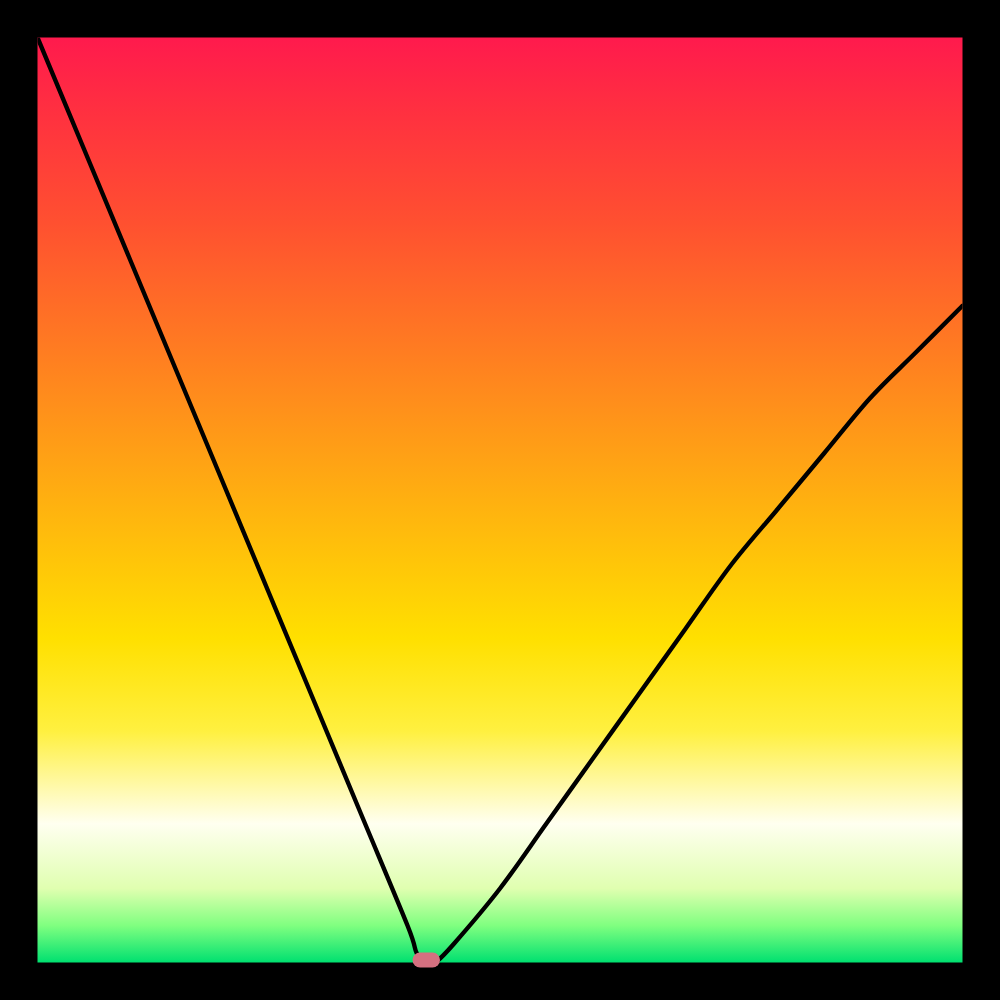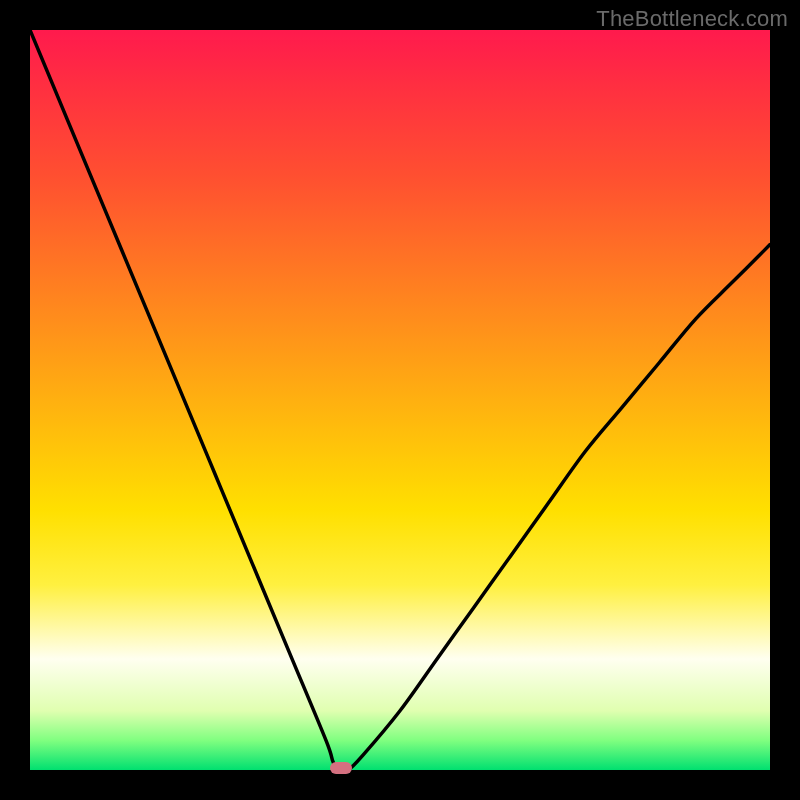--- a/index.html
+++ b/index.html
@@ -60,21 +60,20 @@
     height: 12px;
     border-radius: 6px;
     background: #d47080;
     transform: translate(-50%, -50%);
   }
 </style>
 </head>
 <body>
 
 <div class="frame">
-  <div class="watermark">TheBottleneck.com</div>
 
   <div class="plot-area">
     <svg class="curve" viewBox="0 0 740 740" preserveAspectRatio="none">
       <path id="curve-path" fill="none" stroke="#000" stroke-width="3.5" stroke-linecap="round" stroke-linejoin="round" d="M 0 0 C 6.166666666666667 14.799999999999992, 24.666666666666664 59.199999999999946, 37 88.79999999999995 C 49.333333333333336 118.39999999999996, 61.666666666666664 148.00000000000003, 74 177.60000000000002 C 86.33333333333333 207.20000000000002, 98.66666666666667 236.79999999999998, 111 266.4 C 123.33333333333333 296, 135.66666666666666 325.59999999999997, 148 355.2 C 160.33333333333334 384.8, 172.66666666666666 414.4, 185 444 C 197.33333333333334 473.6, 209.66666666666666 503.19999999999993, 222 532.8 C 234.33333333333334 562.4, 246.66666666666666 592, 259 621.6 C 271.3333333333333 651.2, 288.6 691.9, 296 710.4 C 303.4 728.9, 300.9333333333333 727.6666666666667, 303.4 732.6 C 305.8666666666667 737.5333333333333, 308.33333333333337 738.7666666666667, 310.8 740 C 313.26666666666665 741.2333333333333, 314.5 742.4666666666667, 318.2 740 C 321.9 737.5333333333333, 324.3666666666667 735.0666666666667, 333 725.2 C 341.6333333333333 715.3333333333334, 357.66666666666663 696.8333333333333, 370 680.8 C 382.33333333333337 664.7666666666667, 394.66666666666674 646.2666666666667, 407.00000000000006 629 C 419.33333333333337 611.7333333333333, 431.6666666666667 594.4666666666667, 444 577.2 C 456.3333333333333 559.9333333333334, 468.6666666666667 542.6666666666666, 481 525.4 C 493.3333333333333 508.1333333333333, 505.6666666666667 490.8666666666667, 518 473.6 C 530.3333333333334 456.33333333333337, 542.6666666666666 437.83333333333337, 555 421.8 C 567.3333333333334 405.76666666666665, 579.6666666666666 392.20000000000005, 592 377.40000000000003 C 604.3333333333334 362.6, 616.6666666666666 347.79999999999995, 629 332.99999999999994 C 641.3333333333334 318.19999999999993, 653.6666666666666 302.1666666666667, 666 288.6 C 678.3333333333334 275.03333333333336, 690.6666666666666 263.9333333333333, 703 251.59999999999997 C 715.3333333333334 239.26666666666662, 733.8333333333334 220.76666666666668, 740 214.60000000000002"></path>
     </svg>
     <div class="node" id="marker" style="left: 310.8px; top: 738px;"></div>
   </div>
 </div>
 
 </body></html>

